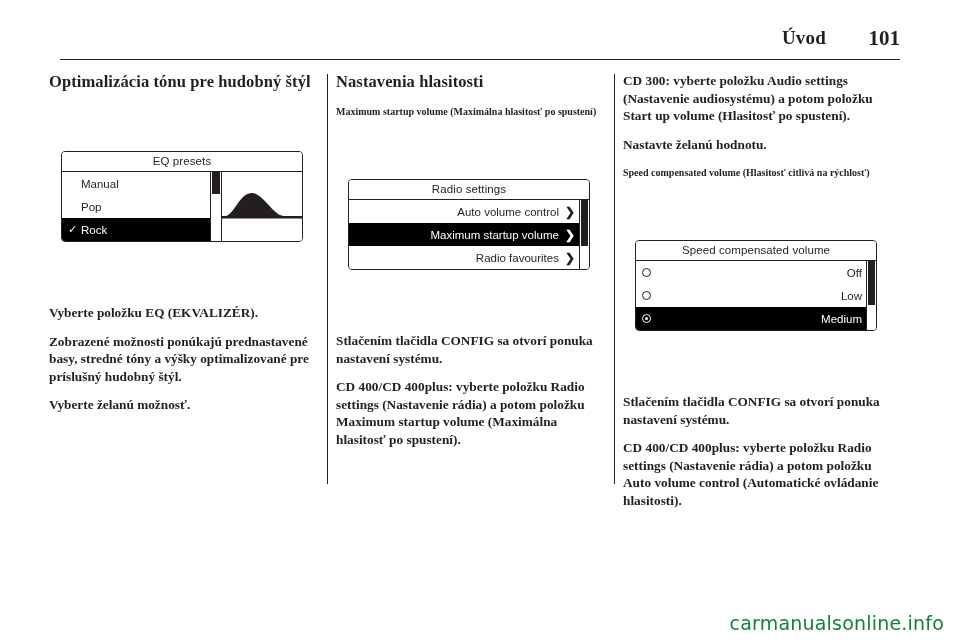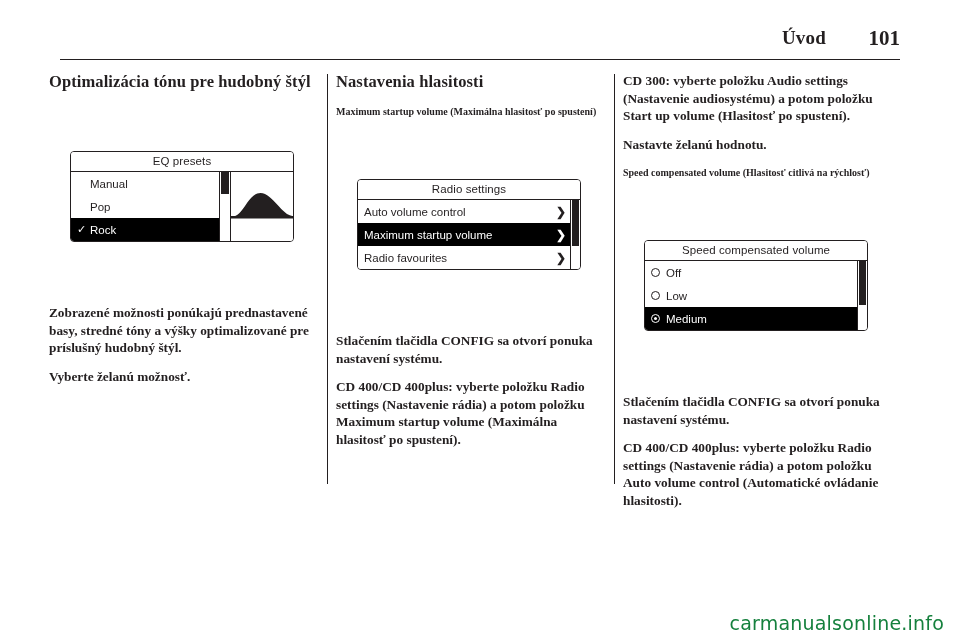--- a/index.html
+++ b/index.html
@@ -107,41 +107,42 @@
     position: relative;
     display: flex;
     align-items: center;
     justify-content: center;
   }
   .fig-eq     { height: 187px; }
   .fig-radio  { height: 187px; }
   .fig-speed  { height: 187px; }
 
   .screen {
-    width: 224px;
+    width: 242px;
     border: 1.6px solid #231f20;
     border-radius: 4px;
     background: #ffffff;
     box-sizing: border-box;
     font-family: "Liberation Sans", sans-serif;
     position: relative;
     overflow: hidden;
   }
   .screen-title {
     text-align: center;
     font-size: 11.5px;
     color: #231f20;
     padding: 3px 0 4px 0;
     border-bottom: 1.4px solid #231f20;
     background: #ffffff;
     letter-spacing: .1px;
   }
   .screen-body {
     position: relative;
     display: flex;
+    text-align: right;
   }
   .list {
     position: relative;
     flex: 1 1 auto;
   }
   .row {
     height: 23px;
     display: flex;
     align-items: center;
     font-size: 11.5px;
@@ -279,20 +280,21 @@
           <div class="eq-graph">
             <div class="baseline"></div>
             <svg width="90" height="69" viewBox="0 0 90 69">
               <path d="M0 45 C 6 45, 10 40, 16 31 C 22 22, 28 19, 34 22 C 42 26, 48 36, 56 42 C 62 45.5, 70 45, 90 45 L 90 46.5 L 0 46.5 Z" fill="#231f20"></path>
             </svg>
           </div>
         </div>
       </div>
     </div>
 
+    <p class="body">Vyberte položku EQ (EKVALIZÉR).</p>
     <p class="body">Zobrazené možnosti ponúkajú prednastavené basy, stredné tóny a výšky optimalizované pre príslušný hudobný štýl.</p>
     <p class="body">Vyberte želanú možnosť.</p>
   </div>
 
   <div class="col-gap">
     <div class="col-rule"></div>
   </div>
 
   <div class="col">
     <h1 class="sect">Nastavenia hlasitosti</h1>

